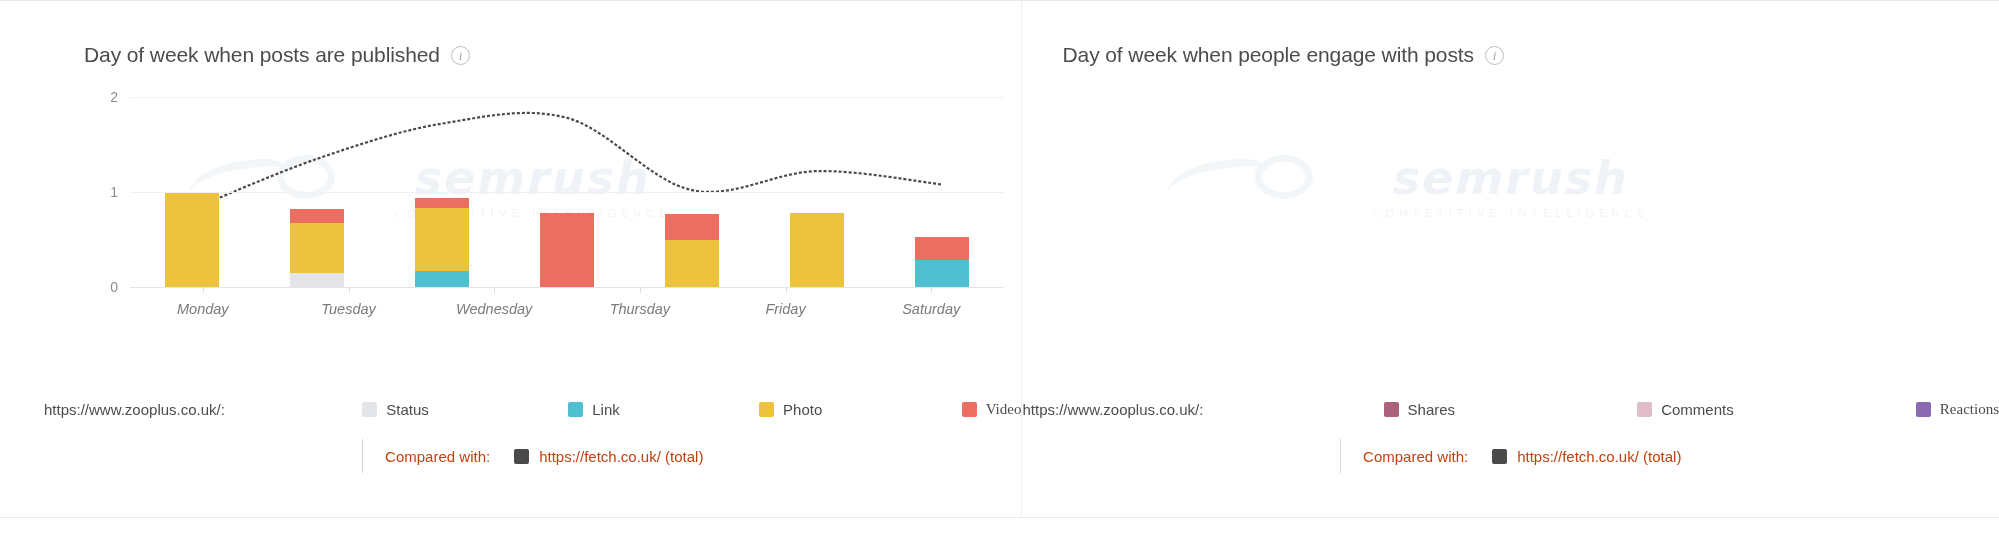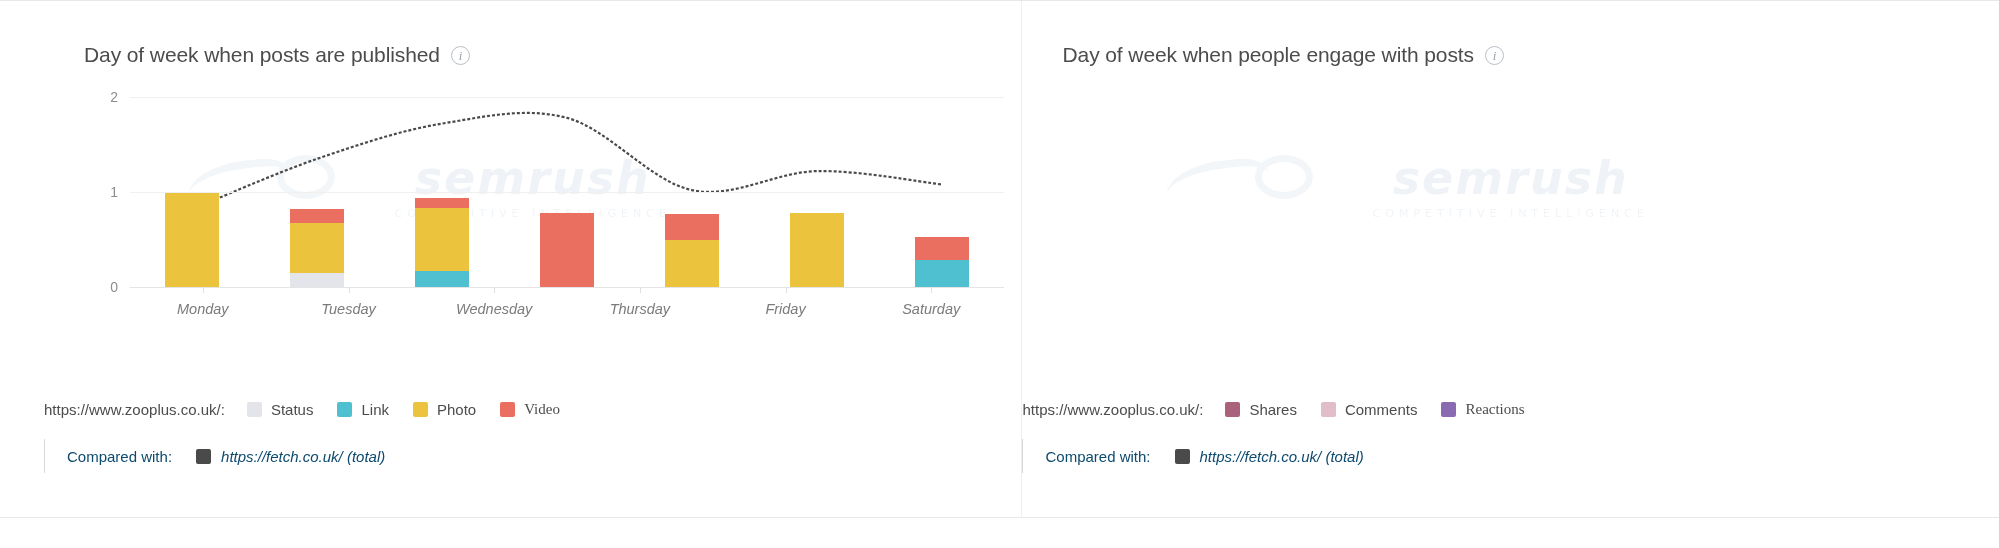--- a/index.html
+++ b/index.html
@@ -57,36 +57,36 @@
   .xaxis { position:absolute; left:46px; right:0; top:190px; height:44px; }
   .xaxis-line { position:absolute; left:0; right:0; top:0; height:1px; background:#e4e4e4; }
   .xticks { position:absolute; left:0; right:0; top:0; height:44px; display:flex; }
   .xtick { flex:1 1 0; position:relative; text-align:center; }
   .xtick .tickmark { position:absolute; left:50%; top:0; width:1px; height:6px; background:#e0e0e0; }
   .xtick .xlab { position:absolute; left:0; right:0; top:14px; font-size:14.5px; color:#7b7b7b;font-style:italic; }
 
   
   .legend-row {
     position:absolute; top:400px; left:0; width:100%;
-    display:flex; align-items:center; justify-content:flex-start; gap:0;
+    display:flex; align-items:center; justify-content:space-between; gap:0;
     font-size:15px; color:#4c4c4c;
   }
   .legend-source { margin-right:22px; white-space:nowrap; }
   .legend-item { display:flex; align-items:center; gap:9px; margin-right:24px; white-space:nowrap; }
   .legend-item:last-child { margin-right:0;font-family:Liberation Serif, serif; }
   .swatch { width:15px; height:15px; border-radius:2px; display:inline-block; }
 
   .compare-row {
     position:absolute; top:438px; left:0; width:100%;
-    display:flex; align-items:center; justify-content:flex-start;
-    font-size:15px; color:#0c4a6e;
+    display:flex; align-items:center; justify-content:center;
+    font-size:15px; color:#c2410c;
   }
   .compare-inner { display:flex; align-items:center; padding-left:22px; border-left:1px solid #d8d8d8; height:34px; }
   .compare-label { margin-right:24px; white-space:nowrap; }
-  .compare-item { display:flex; align-items:center; gap:10px; white-space:nowrap;font-style:italic; }
+  .compare-item { display:flex; align-items:center; gap:10px; white-space:nowrap; }
 
   
   .watermark {
     position:absolute; pointer-events:none; opacity:.5;
     left:50%; top:150px; transform:translateX(-50%);
     display:flex; flex-direction:column; align-items:center;
     user-select:none;
   }
   .wm-word {
     font-family:"DejaVu Sans", sans-serif; font-weight:bold; font-style:italic;

